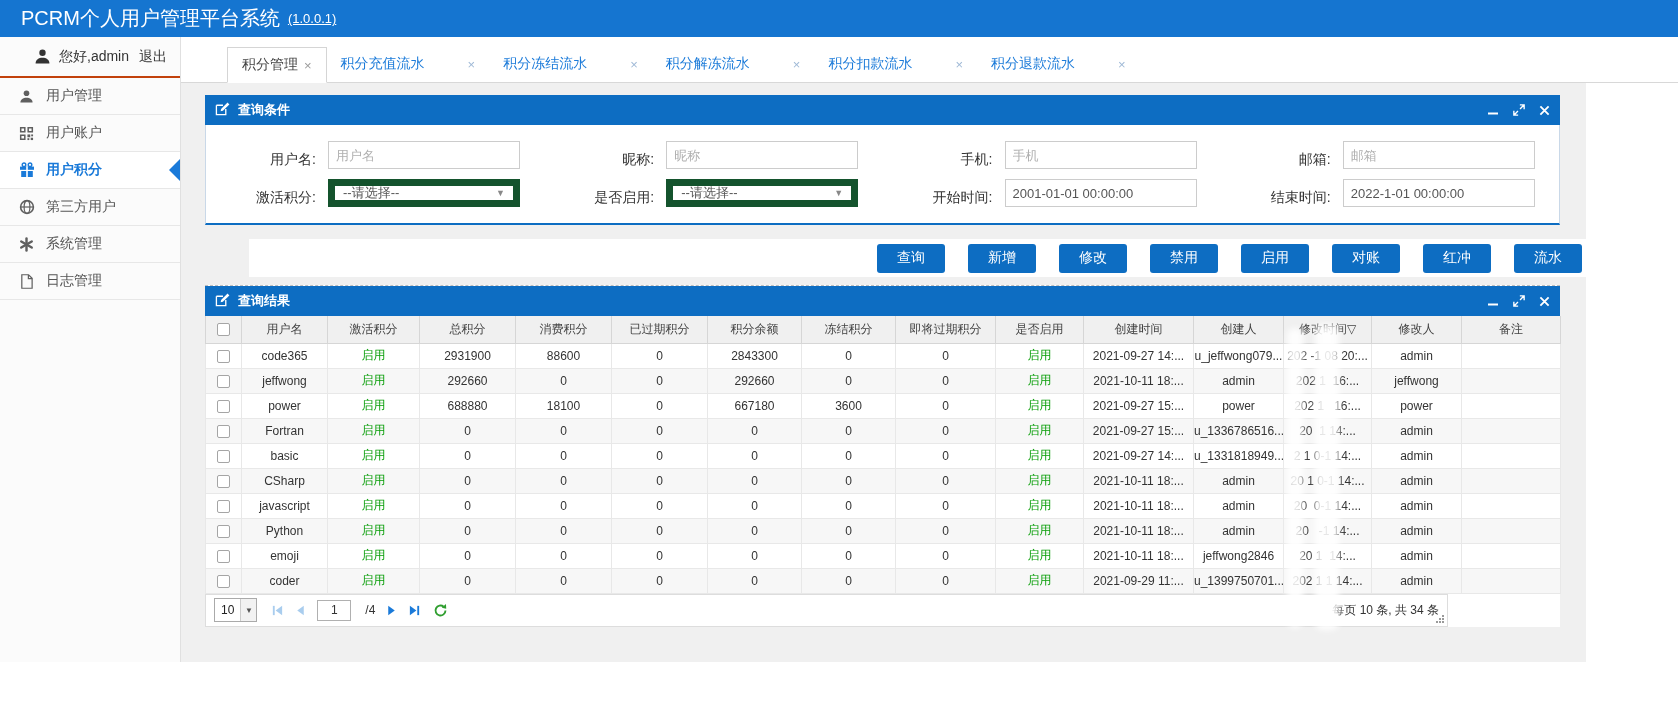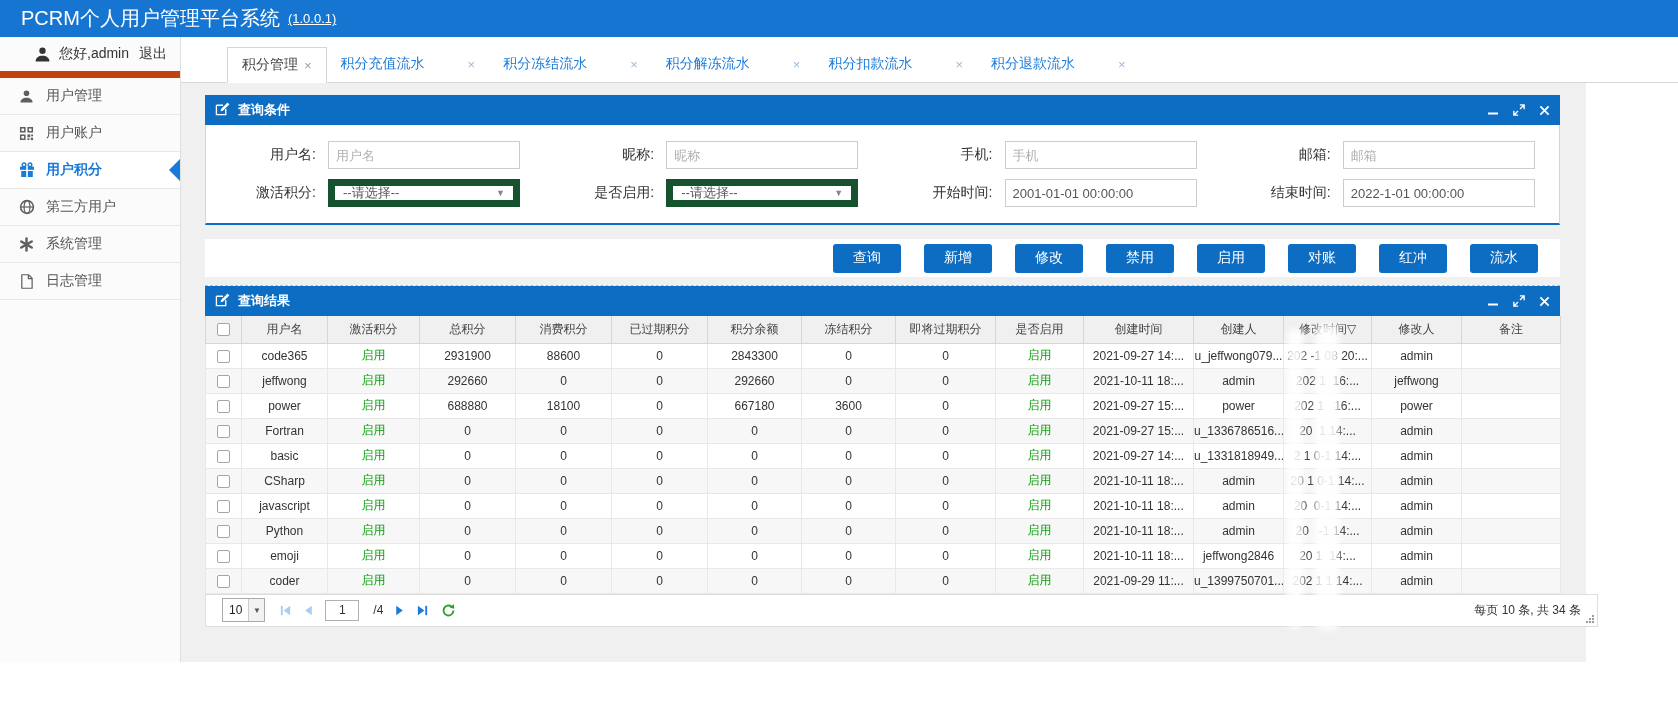--- a/index.html
+++ b/index.html
@@ -10,21 +10,21 @@
   
   .topbar { position:absolute; left:0; top:0; width:1678px; height:37px;
             background:#1575d0; color:#fff; display:flex; align-items:center; padding-left:21px; }
   .topbar .app-title { font-size:20px; }
   .topbar .app-version { font-size:13px; margin-left:8px;text-decoration:underline; }
 
   
   .sidebar { position:absolute; left:0; top:37px; width:181px; height:625px;
              background:#fbfbfb; border-right:1px solid #e0e0e0; }
   .side-user { height:41px; display:flex; align-items:center; padding-left:34px;
-               border-bottom:7px solid #c2410c; font-size:14px; color:#333; }
+               border-bottom:2px solid #c2410c; font-size:14px; color:#333; }
   .side-user .uicon { color:#333; margin-right:8px; display:flex; }
   .side-user .logout { margin-left:10px; color:#333; cursor:pointer; }
   .side-item { position:relative; height:37px; display:flex; align-items:center; padding-left:18px;
                border-bottom:1px solid #e7e7e7; font-size:14px; color:#555; cursor:pointer; background:#fbfbfb; }
   .side-item .sicon { width:17px; height:17px; margin-right:11px; color:#5f5f5f; display:flex; align-items:center; justify-content:center; }
   .side-item.active { background:#fff; color:#1a7ad9; font-weight:bold; }
   .side-item.active .sicon { color:#1a7ad9; }
   .side-item.active::after { content:""; position:absolute; right:0; top:50%; margin-top:-11px;
                border-top:11px solid transparent; border-bottom:11px solid transparent;
                border-right:11px solid #1a7ad9; }
@@ -46,51 +46,51 @@
   
   .panel { width:1355px; background:#fff; }
   .panel-head { height:30px; background:#0d6dc2; color:#fff; display:flex; align-items:center; padding:0 10px; }
   .panel-head .ptitle { font-size:13px; margin-left:8px;font-weight:bold; }
   .panel-head .pctrl { margin-left:auto; display:flex; align-items:center; gap:14px; }
   .panel-head .pctrl span { display:flex; cursor:pointer; }
 
   .query-body { border:1px solid #c9d8e8; border-top:none; border-bottom:2px solid #0d6dc2;
                 padding:6px 0; background:#fff; }
   .qrow { display:flex; margin:10px 0; }
-  .qfield { display:flex; align-items:center; width:339px; }
+  .qfield { display:flex; align-items:flex-end; width:339px; }
   .qfield label { width:122px; text-align:right; padding-right:12px; font-size:14px; color:#333; flex:none; }
   .qinput { width:192px; height:28px; border:1px solid #ccc; font-size:13px; padding:0 7px; color:#555; background:#fff;
             font-family:"Liberation Sans","DejaVu Sans",sans-serif; }
   .qinput::placeholder { color:#b0b0b0; }
   .qselect { width:192px; height:28px; border:7px solid #14532d; display:flex; align-items:center;
              justify-content:space-between; padding:0 8px; color:#555; font-size:13px; background:#fff; cursor:pointer; }
   .qselect .caret { color:#888; font-size:9px; }
 
   .actionbar { width:1355px; height:38px; margin-top:14px; background:#fff; display:flex;
-               justify-content:flex-end; align-items:center; gap:23px; padding-right:22px; }
+               justify-content:flex-end; align-items:center; gap:23px; padding-right:22px;margin-left:44px; }
   .btn { width:68px; height:29px; background:#0d6dc2; color:#fff; border:none; border-radius:3px;
          font-size:14px; cursor:pointer; font-family:inherit; }
 
   .results { margin-top:8px; position:relative; border-top:1px dashed #bfbfbf; }
 
   
   table { border-collapse:collapse; table-layout:fixed; width:1355px; background:#fff; }
   thead th { height:27px; background:#f0f0f0; font-weight:400; font-size:12px; color:#444;
              border:1px solid #d6d6d6; border-top:none; cursor:pointer; }
   tbody td { height:25px; font-size:12px; color:#333; text-align:center;
              border:1px solid #e8e8e8; background:#fff; }
   tbody tr:nth-child(even) td { background:#f7f7f7; }
   td[data-field="activate"], td[data-field="enabled"] { color:#089e08; }
   td[data-field="modified"] { white-space:pre;margin-left:21px; }
   .cb { display:inline-block; width:13px; height:13px; border:1px solid #a5a5a5; border-radius:2px;
         background:#fff; vertical-align:middle; cursor:pointer; }
 
   
-  .pager { width:1393px; height:33px; background:#fff; border:1px solid #ddd; border-top:1px solid #ddd;
-           display:flex; align-items:center; padding:0 16px; position:relative; }
+  .pager { width:1243px; height:33px; background:#fff; border:1px solid #ddd; border-top:1px solid #ddd;
+           display:flex; align-items:center; padding:0 8px; position:relative; }
   .psize { height:24px; border:1px solid #aaa; display:flex; align-items:center; background:#fff; cursor:pointer; }
   .psize .pnum { padding:0 6px; font-size:12px; color:#222; }
   .psize .parrow { width:16px; height:22px; border-left:1px solid #ccc; background:#f2f2f2;
                    display:flex; align-items:center; justify-content:center; font-size:8px; color:#555; }
   .pbtns { display:flex; align-items:center; gap:10px; margin-left:14px; }
   .pbtn { display:flex; cursor:pointer; }
   .pginput { width:34px; height:21px; border:1px solid #b0b0b0; text-align:center; font-size:12px; color:#333;
              font-family:inherit; }
   .ptotal { font-size:12px; color:#333; margin-left:4px; }
   .refresh { margin-left:12px; display:flex; cursor:pointer; }

